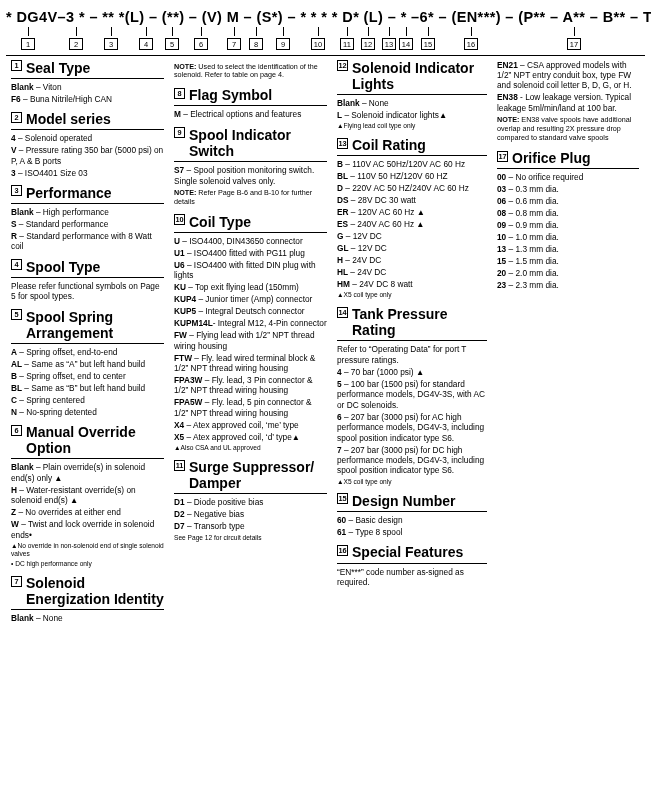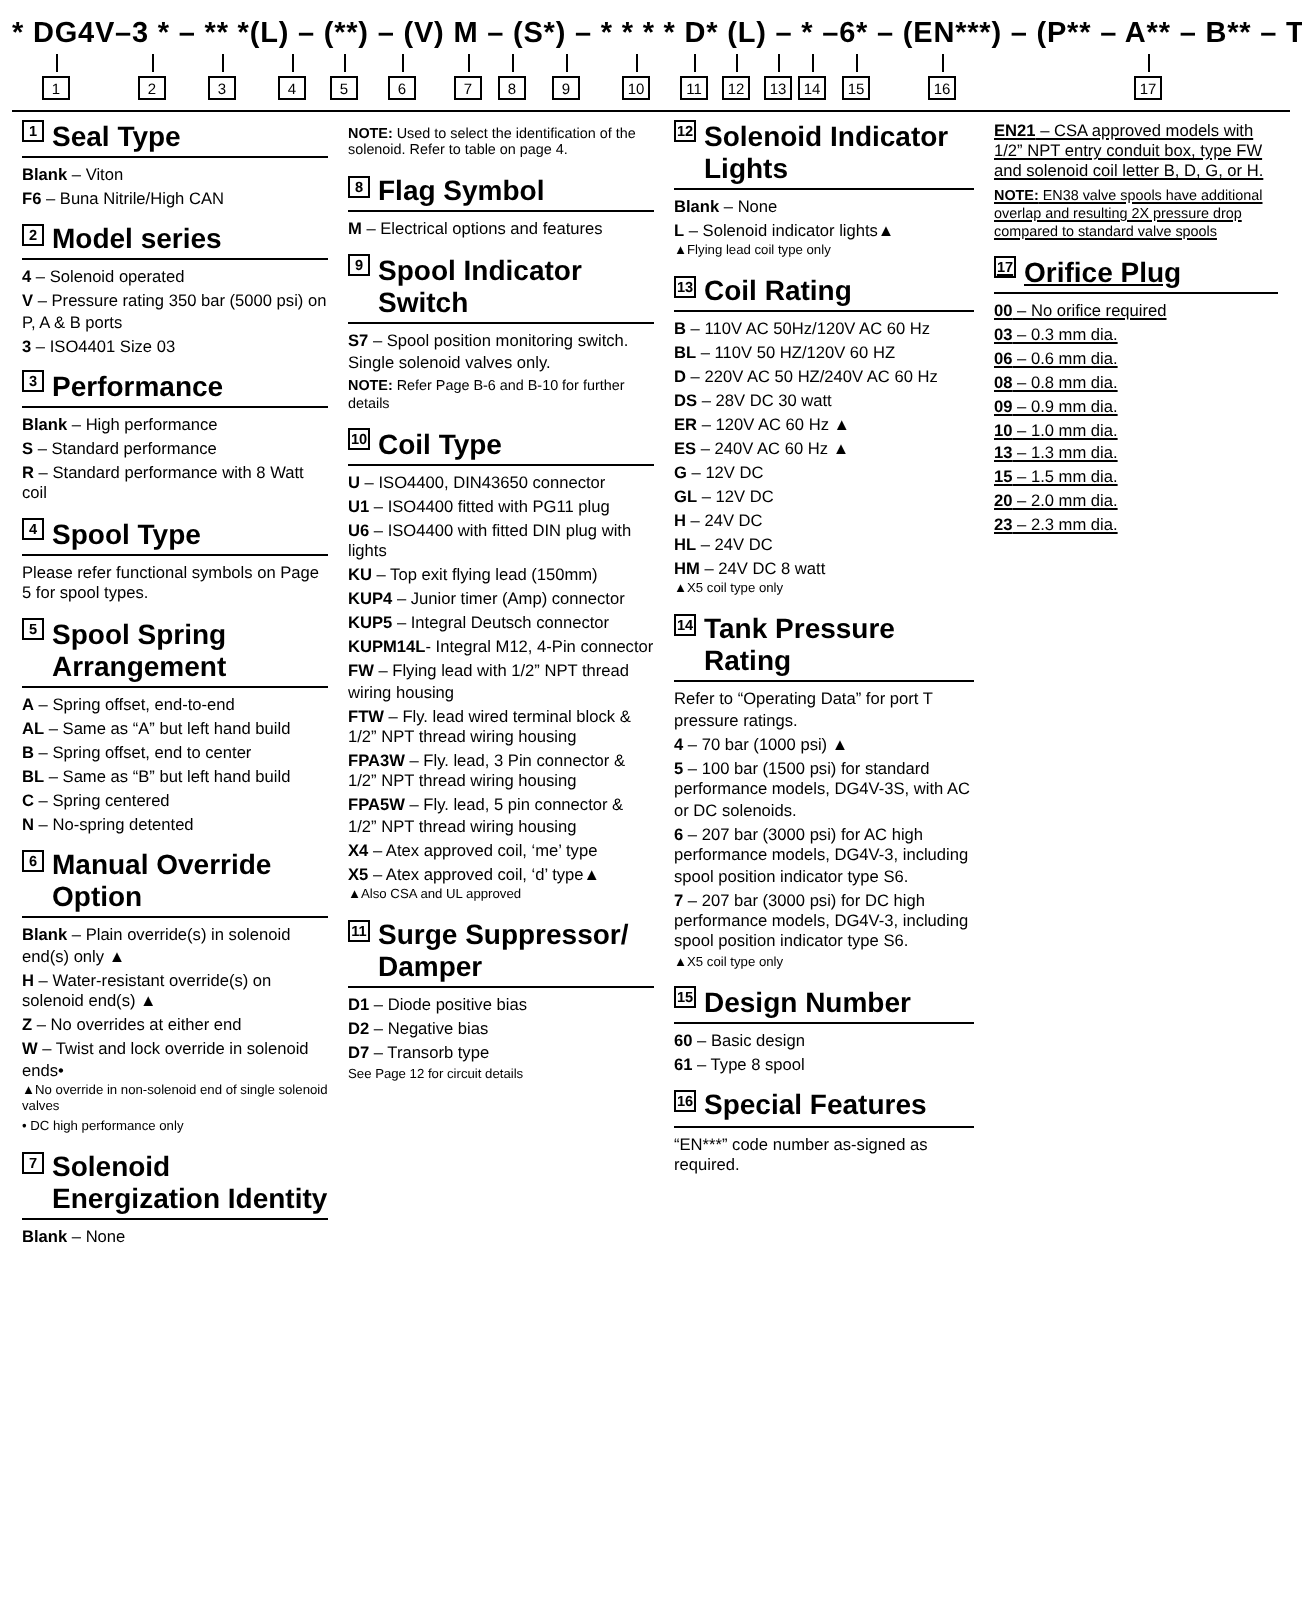--- a/index.html
+++ b/index.html
@@ -64,21 +64,21 @@
     display: flex;
     padding: 4px 6px 0 6px;
     gap: 0px;
   }
   .col {
     padding: 0 5px;
   }
   .col1 { width: 163px; }
   .col2 { width: 163px; }
   .col3 { width: 160px; }
-  .col4 { width: 152px; text-decoration: underline; }
+  .col4 { width: 152px; }
 
   .sec { margin-bottom: 7px; }
 
   .sec-head {
     display: flex;
     align-items: flex-start;
     gap: 4px;
     margin-bottom: 1px;
   }
   .sec-num {
@@ -350,20 +350,21 @@
           <span class="sec-num">16</span>
           <span class="sec-title">Special Features</span>
         </div>
         <div class="sec-rule"></div>
         <div class="item">“EN***” code number as-signed as required.</div>
       </div>
     </div>
   <div class="col col4" id="col-3">
       <div class="sec">
         <div class="item"><b>EN21</b> – CSA approved models with 1/2” NPT entry conduit box, type FW and solenoid coil letter B, D, G, or H.</div>
+        <div class="item"><b>EN38</b> - Low leakage version. Typical leakage 5ml/min/land at 100 bar.</div>
         <div class="note"><b>NOTE:</b> EN38 valve spools have additional overlap and resulting 2X pressure drop compared to standard valve spools</div>
       </div>
       <div class="sec">
         <div class="sec-head">
           <span class="sec-num">17</span>
           <span class="sec-title">Orifice Plug</span>
         </div>
         <div class="sec-rule"></div>
         <div class="item"><b>00</b> – No orifice required</div>
         <div class="item"><b>03</b> – 0.3 mm dia.</div>

